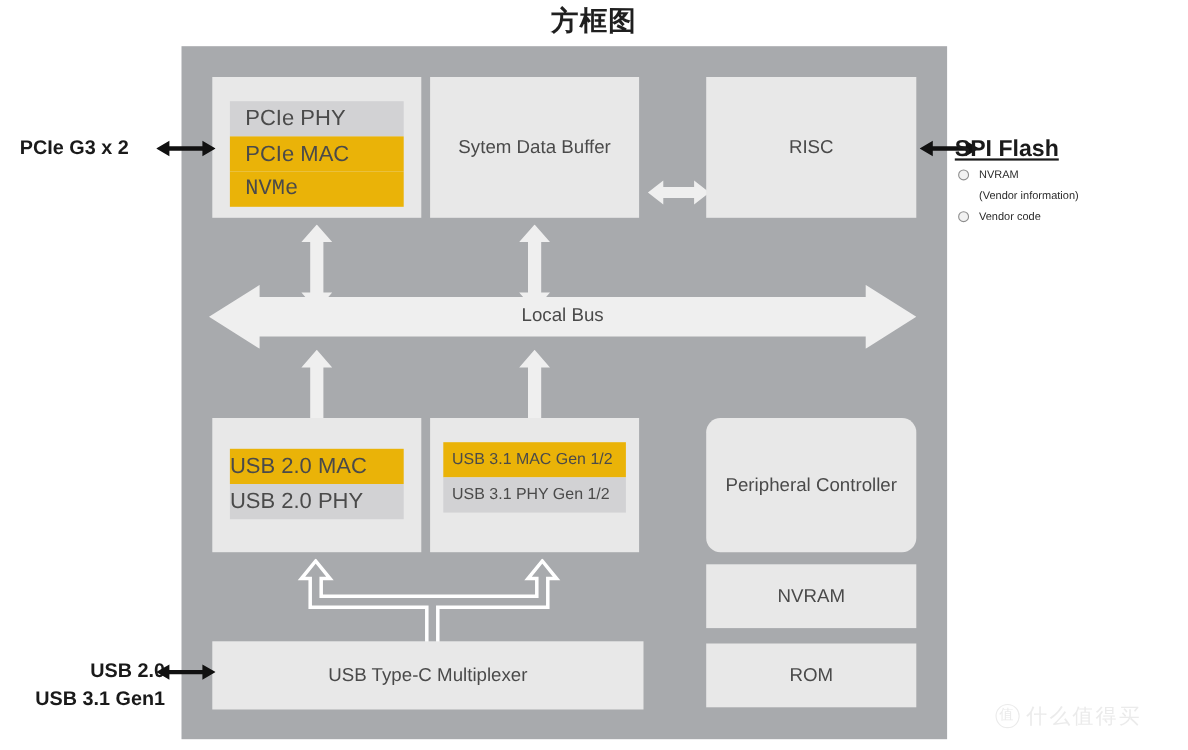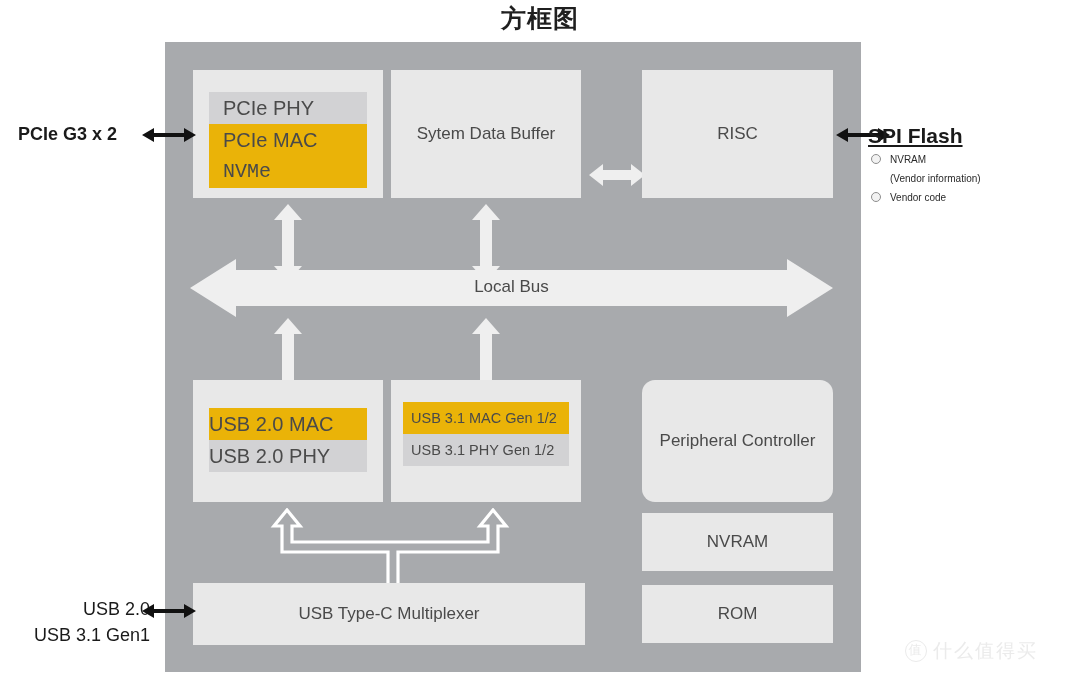--- a/index.html
+++ b/index.html
@@ -111,21 +111,21 @@
 
   #usb-labels {
     position: absolute;
     left: 10px;
     top: 596px;
     width: 140px;
     text-align: right;
   }
   #usb-labels div {
     font-size: 18px;
-    font-weight: normal;
+    font-weight: bold;
     color: #1a1a1a;
     line-height: 26px;
     white-space: nowrap;
   }
 
   
   #spi-list {
     position: absolute;
     left: 871px;
     top: 150px;

